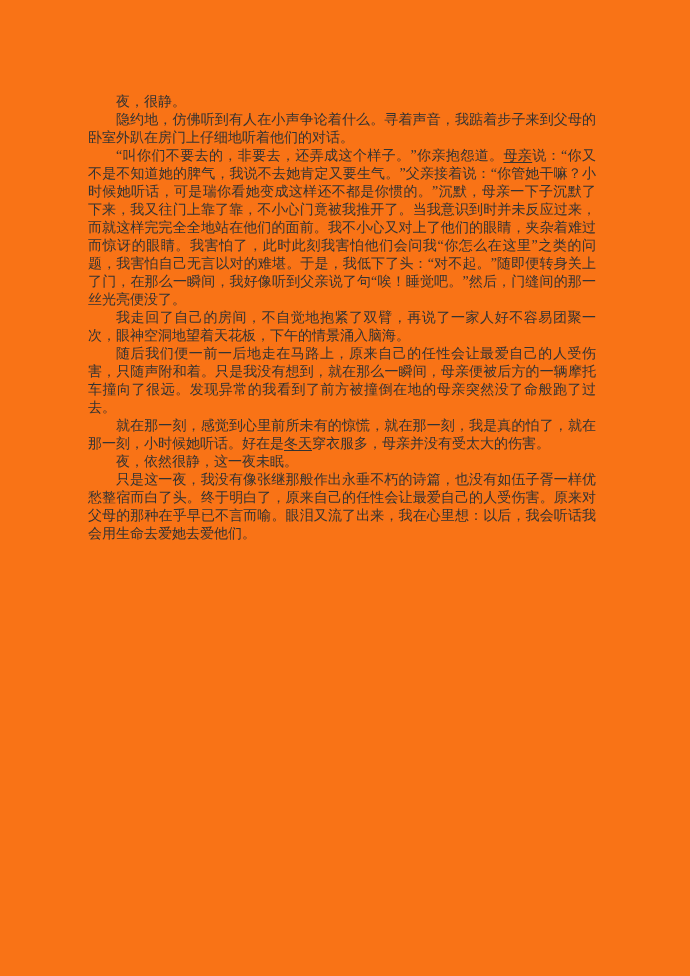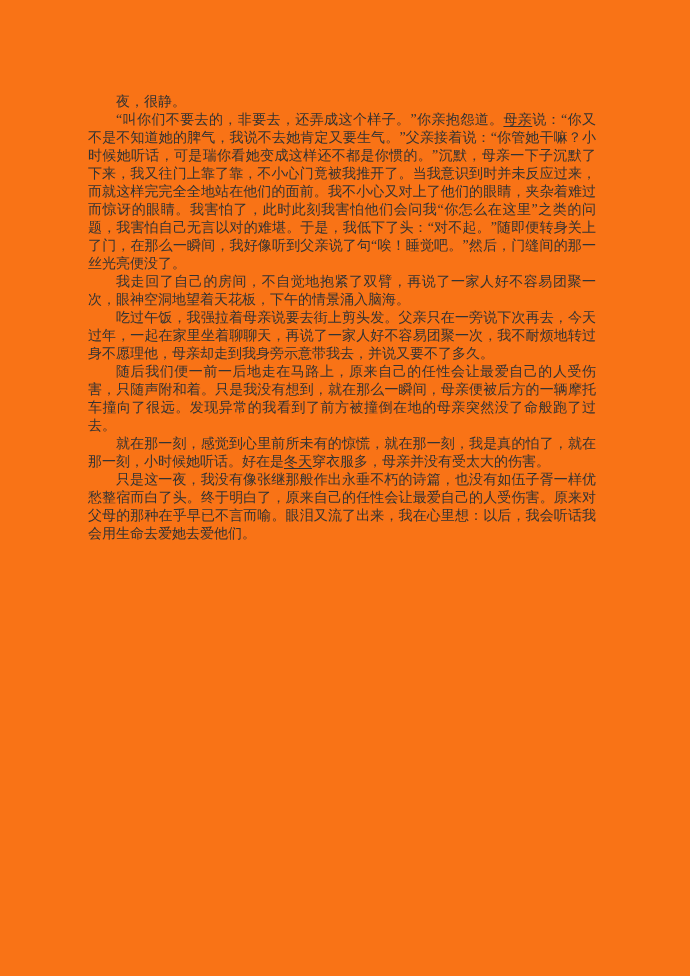--- a/index.html
+++ b/index.html
@@ -42,20 +42,21 @@
     text-decoration: underline;
     text-underline-offset: 2px;
   }
 </style>
 </head>
 <body>
 
 <div class="page">
   <div class="essay">
       <p class="para"><span>夜，很静。</span></p>
+      <p class="para"><span>隐约地，仿佛听到有人在小声争论着什么。寻着声音，我踮着步子来到父母的卧室外趴在房门上仔细地听着他们的对话。</span></p>
       <p class="para"><span>“叫你们不要去的，非要去，还弄成这个样子。”你亲抱怨道。</span><span class="u">母亲</span><span>说：“你又不是不知道她的脾气，我说不去她肯定又要生气。”父亲接着说：“你管她干嘛？小时候她听话，可是瑞你看她变成这样还不都是你惯的。”沉默，母亲一下子沉默了下来，我又往门上靠了靠，不小心门竟被我推开了。当我意识到时并未反应过来，而就这样完完全全地站在他们的面前。我不小心又对上了他们的眼睛，夹杂着难过而惊讶的眼睛。我害怕了，此时此刻我害怕他们会问我“你怎么在这里”之类的问题，我害怕自己无言以对的难堪。于是，我低下了头：“对不起。”随即便转身关上了门，在那么一瞬间，我好像听到父亲说了句“唉！睡觉吧。”然后，门缝间的那一丝光亮便没了。</span></p>
       <p class="para"><span>我走回了自己的房间，不自觉地抱紧了双臂，再说了一家人好不容易团聚一次，眼神空洞地望着天花板，下午的情景涌入脑海。</span></p>
-      <p class="para"><span>吃过午饭，我强拉着母亲说要去街上剪头发。父亲只在一旁说下次再去，今天过年，一起在家里坐着聊聊天，再说了一家人好不容易团聚一次，我不耐烦地转过身不愿理他，母亲却走到我身旁示意带我去，并说又要不了多久。</span></p>
       <p class="para"><span>随后我们便一前一后地走在马路上，原来自己的任性会让最爱自己的人受伤害，只随声附和着。只是我没有想到，就在那么一瞬间，母亲便被后方的一辆摩托车撞向了很远。发现异常的我看到了前方被撞倒在地的母亲突然没了命般跑了过去。</span></p>
       <p class="para"><span>就在那一刻，感觉到心里前所未有的惊慌，就在那一刻，我是真的怕了，就在那一刻，小时候她听话。好在是</span><span class="u">冬天</span><span>穿衣服多，母亲并没有受太大的伤害。</span></p>
+      <p class="para"><span>夜，依然很静，这一夜未眠。</span></p>
       <p class="para"><span>只是这一夜，我没有像张继那般作出永垂不朽的诗篇，也没有如伍子胥一样优愁整宿而白了头。终于明白了，原来自己的任性会让最爱自己的人受伤害。原来对父母的那种在乎早已不言而喻。眼泪又流了出来，我在心里想：以后，我会听话我会用生命去爱她去爱他们。</span></p>
     </div>
 </div>
 
 </body></html>

